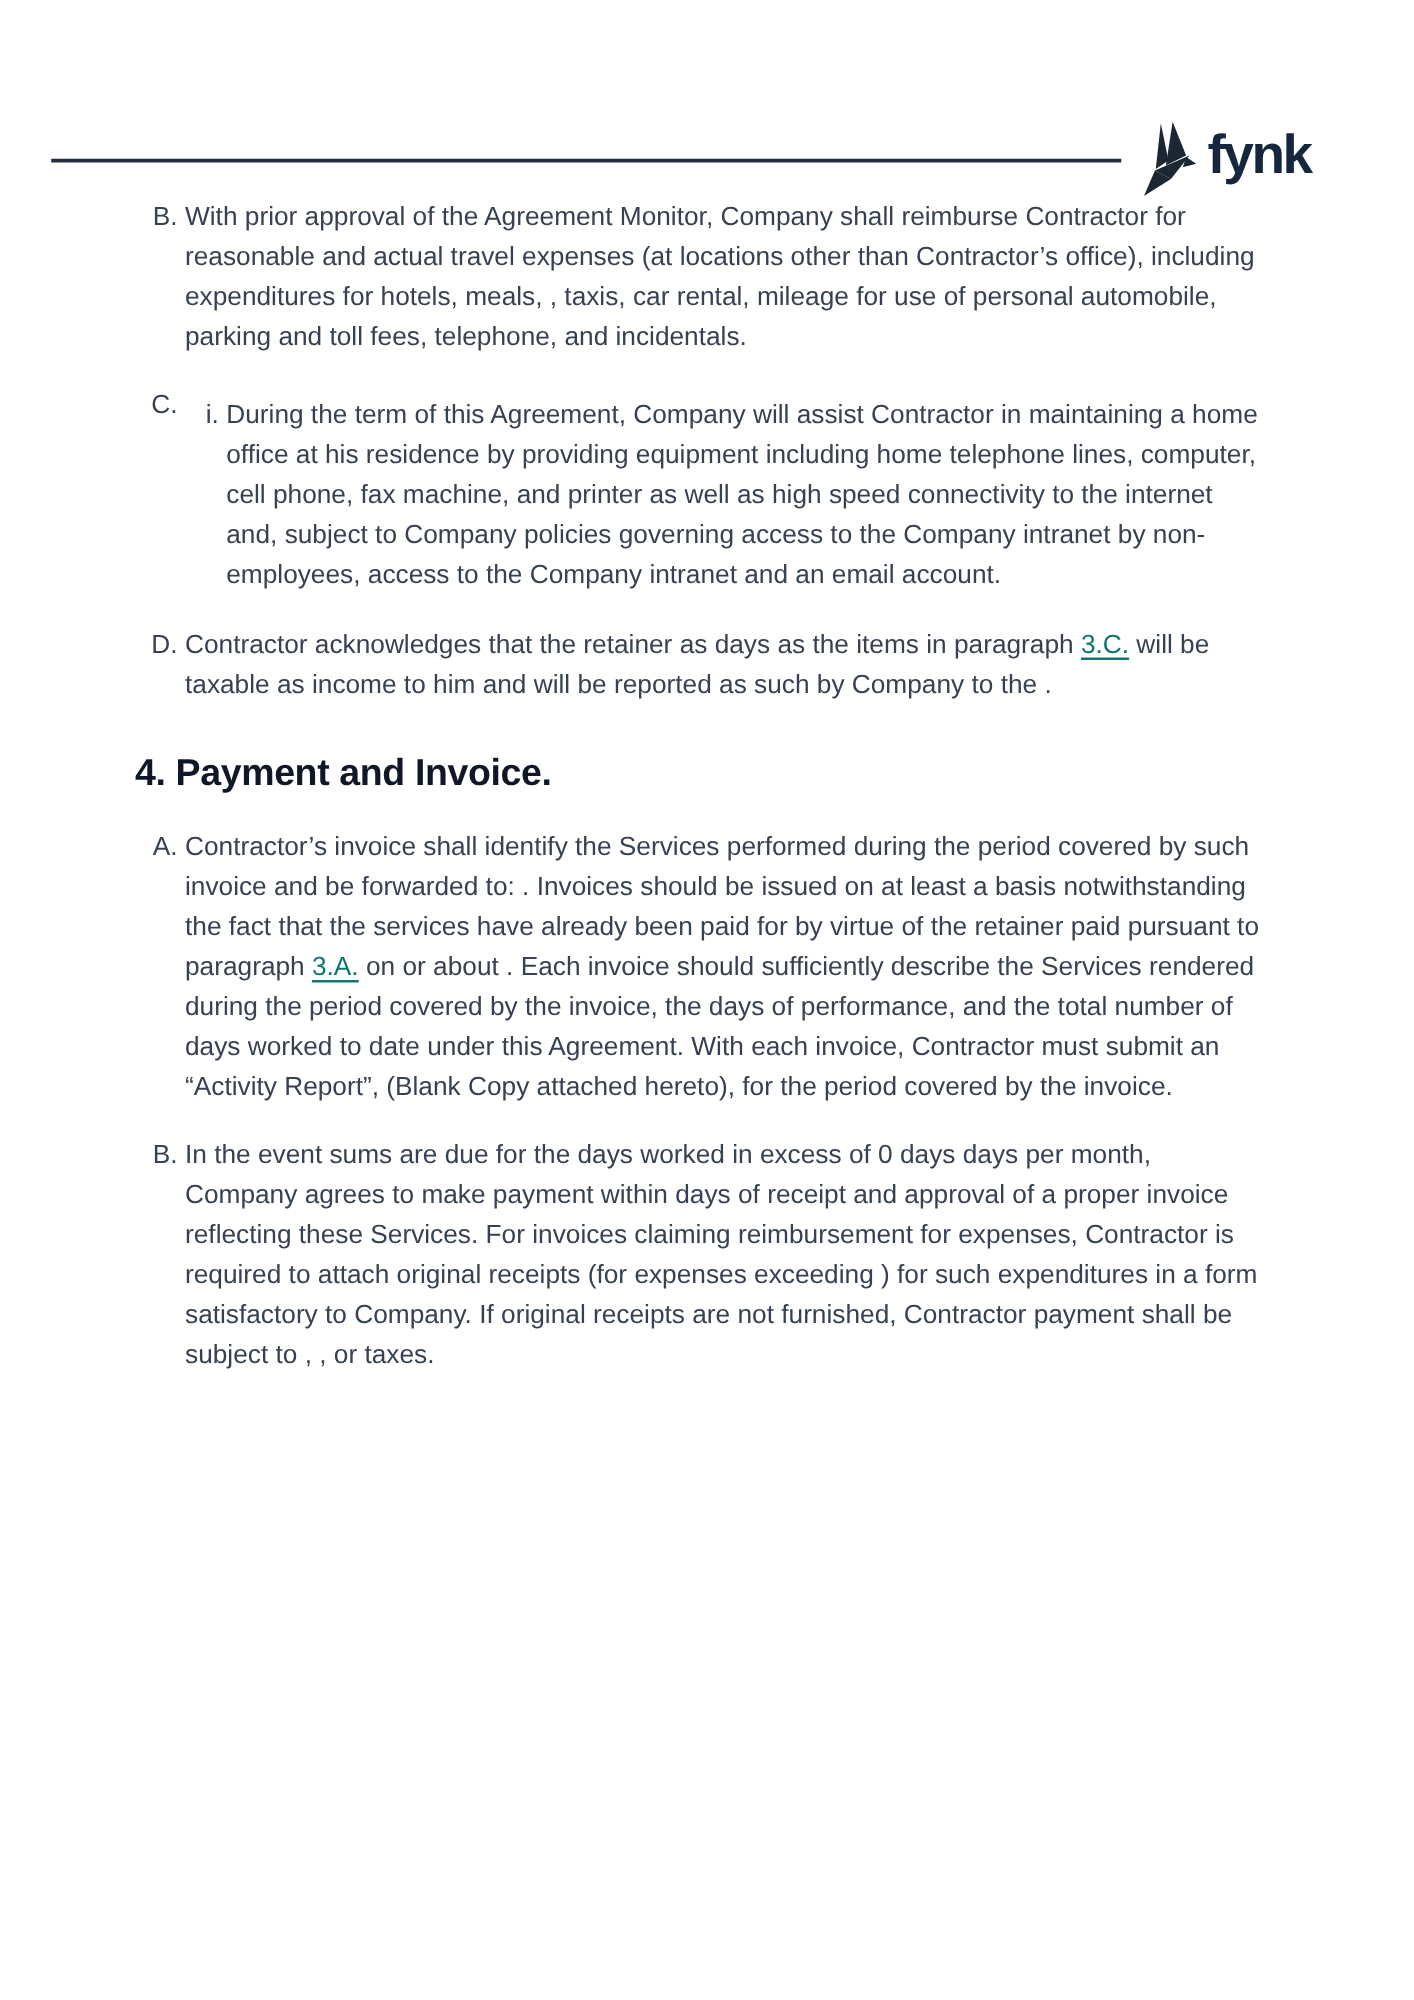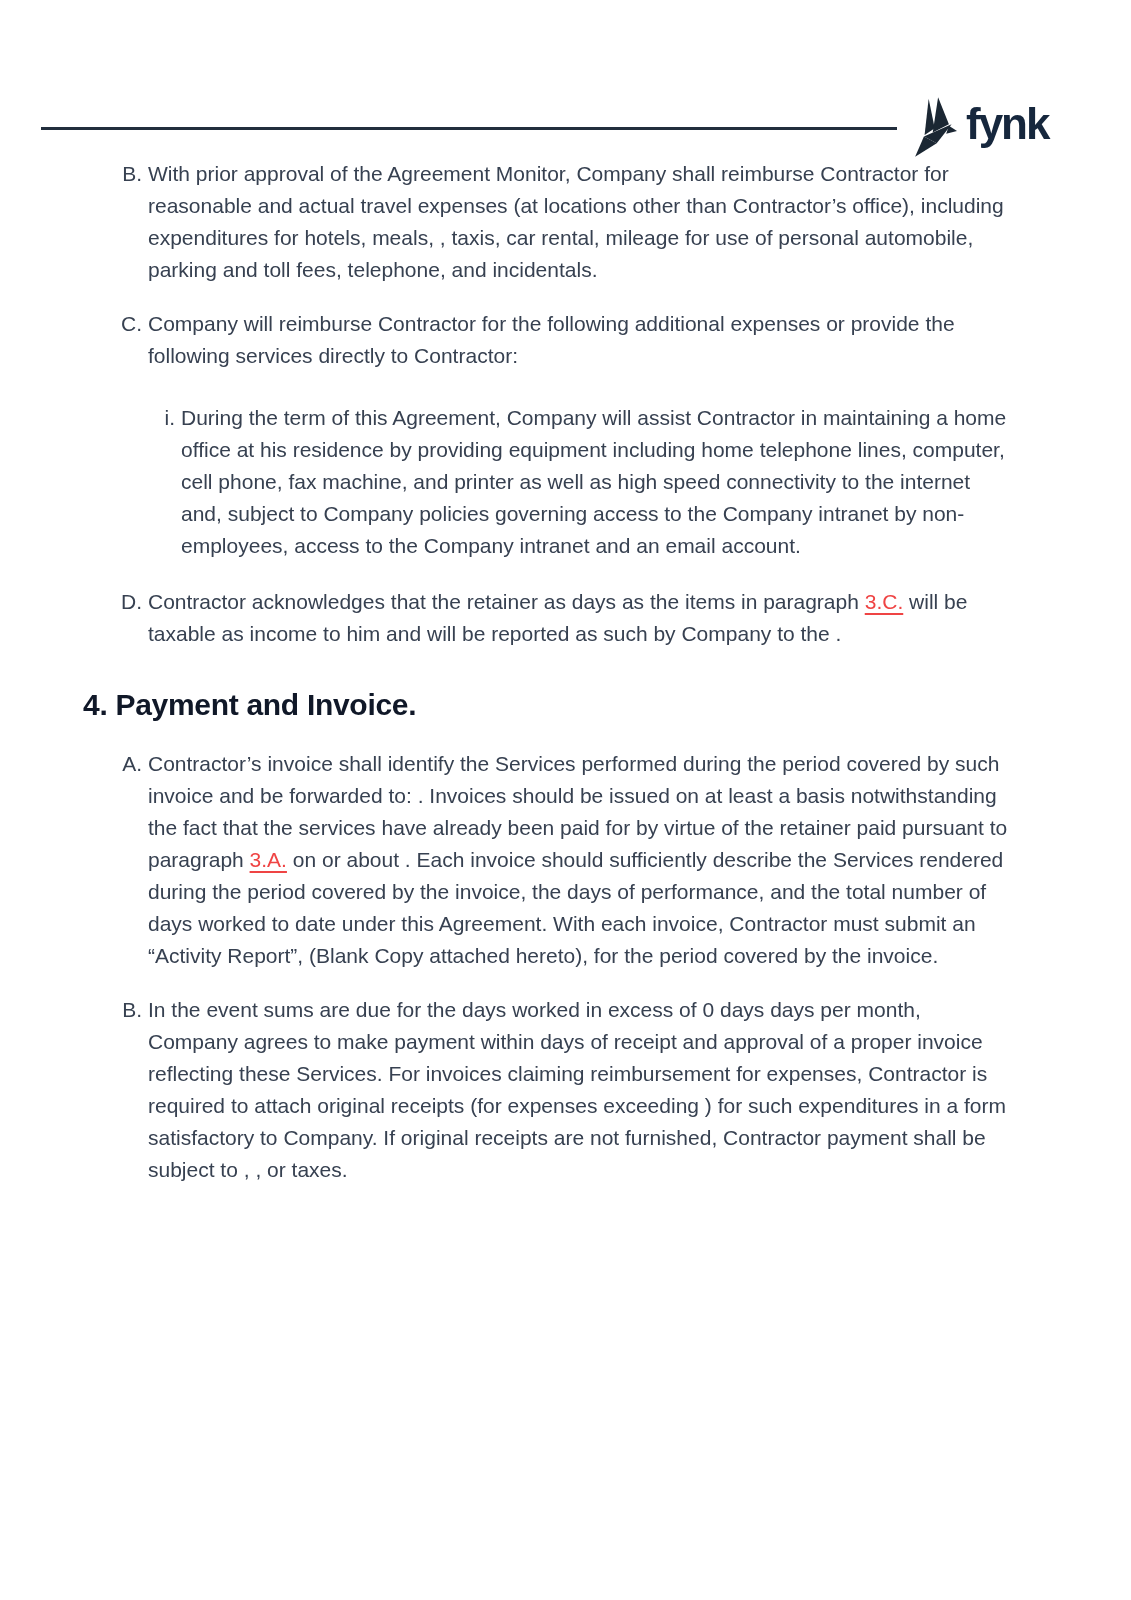--- a/index.html
+++ b/index.html
@@ -57,30 +57,30 @@
     width: 142px;
     text-align: right;
   }
   .item.no-gap { margin-bottom: 0; }
   .sublist { margin: 30px 0 24px 0; }
   .sublist .item { padding-left: 181px; margin-bottom: 0; }
   .sublist .item .marker { width: 175px; }
   .sublist .item:not(:last-child) { margin-bottom: 28px; }
 
   .doclink {
-    color: #ef4444;
+    color: #0f766e;
     text-decoration: underline;
     text-underline-offset: 4px;
     text-decoration-thickness: 1.5px;
     cursor: pointer;
   }
 
   h2.section-heading {
     margin: 36px 0 24px 0;
-    padding-left: 83px;
+    padding-left: 108px;
     font-size: 30px;
     line-height: 38px;
     font-weight: 700;
     color: #101828;
     letter-spacing: -0.3px;
   }
   h2.section-heading.h5gap { margin-top: 40px; margin-bottom: 0; }
 
   
   .footer-rule {
@@ -119,21 +119,20 @@
 
   <div class="content">
 
     <div class="item">
       <span class="marker">B.</span>
       <span>With prior approval of the Agreement Monitor, Company shall reimburse Contractor for reasonable and actual travel expenses (at locations other than Contractor’s office), including expenditures for hotels, meals, , taxis, car rental, mileage for use of personal automobile, parking and toll fees, telephone, and incidentals.</span>
     </div>
 
     <div class="item no-gap">
       <span class="marker">C.</span>
-      <span>Company will reimburse Contractor for the following additional expenses or provide the following services directly to Contractor:</span>
     </div>
 
     <div class="sublist">
       <div class="item">
         <span class="marker">i.</span>
         <span>During the term of this Agreement, Company will assist Contractor in maintaining a home office at his residence by providing equipment including home telephone lines, computer, cell phone, fax machine, and printer as well as high speed connectivity to the internet and, subject to Company policies governing access to the Company intranet by non-employees, access to the Company intranet and an email account.</span>
       </div>
     </div>
 
     <div class="item">

